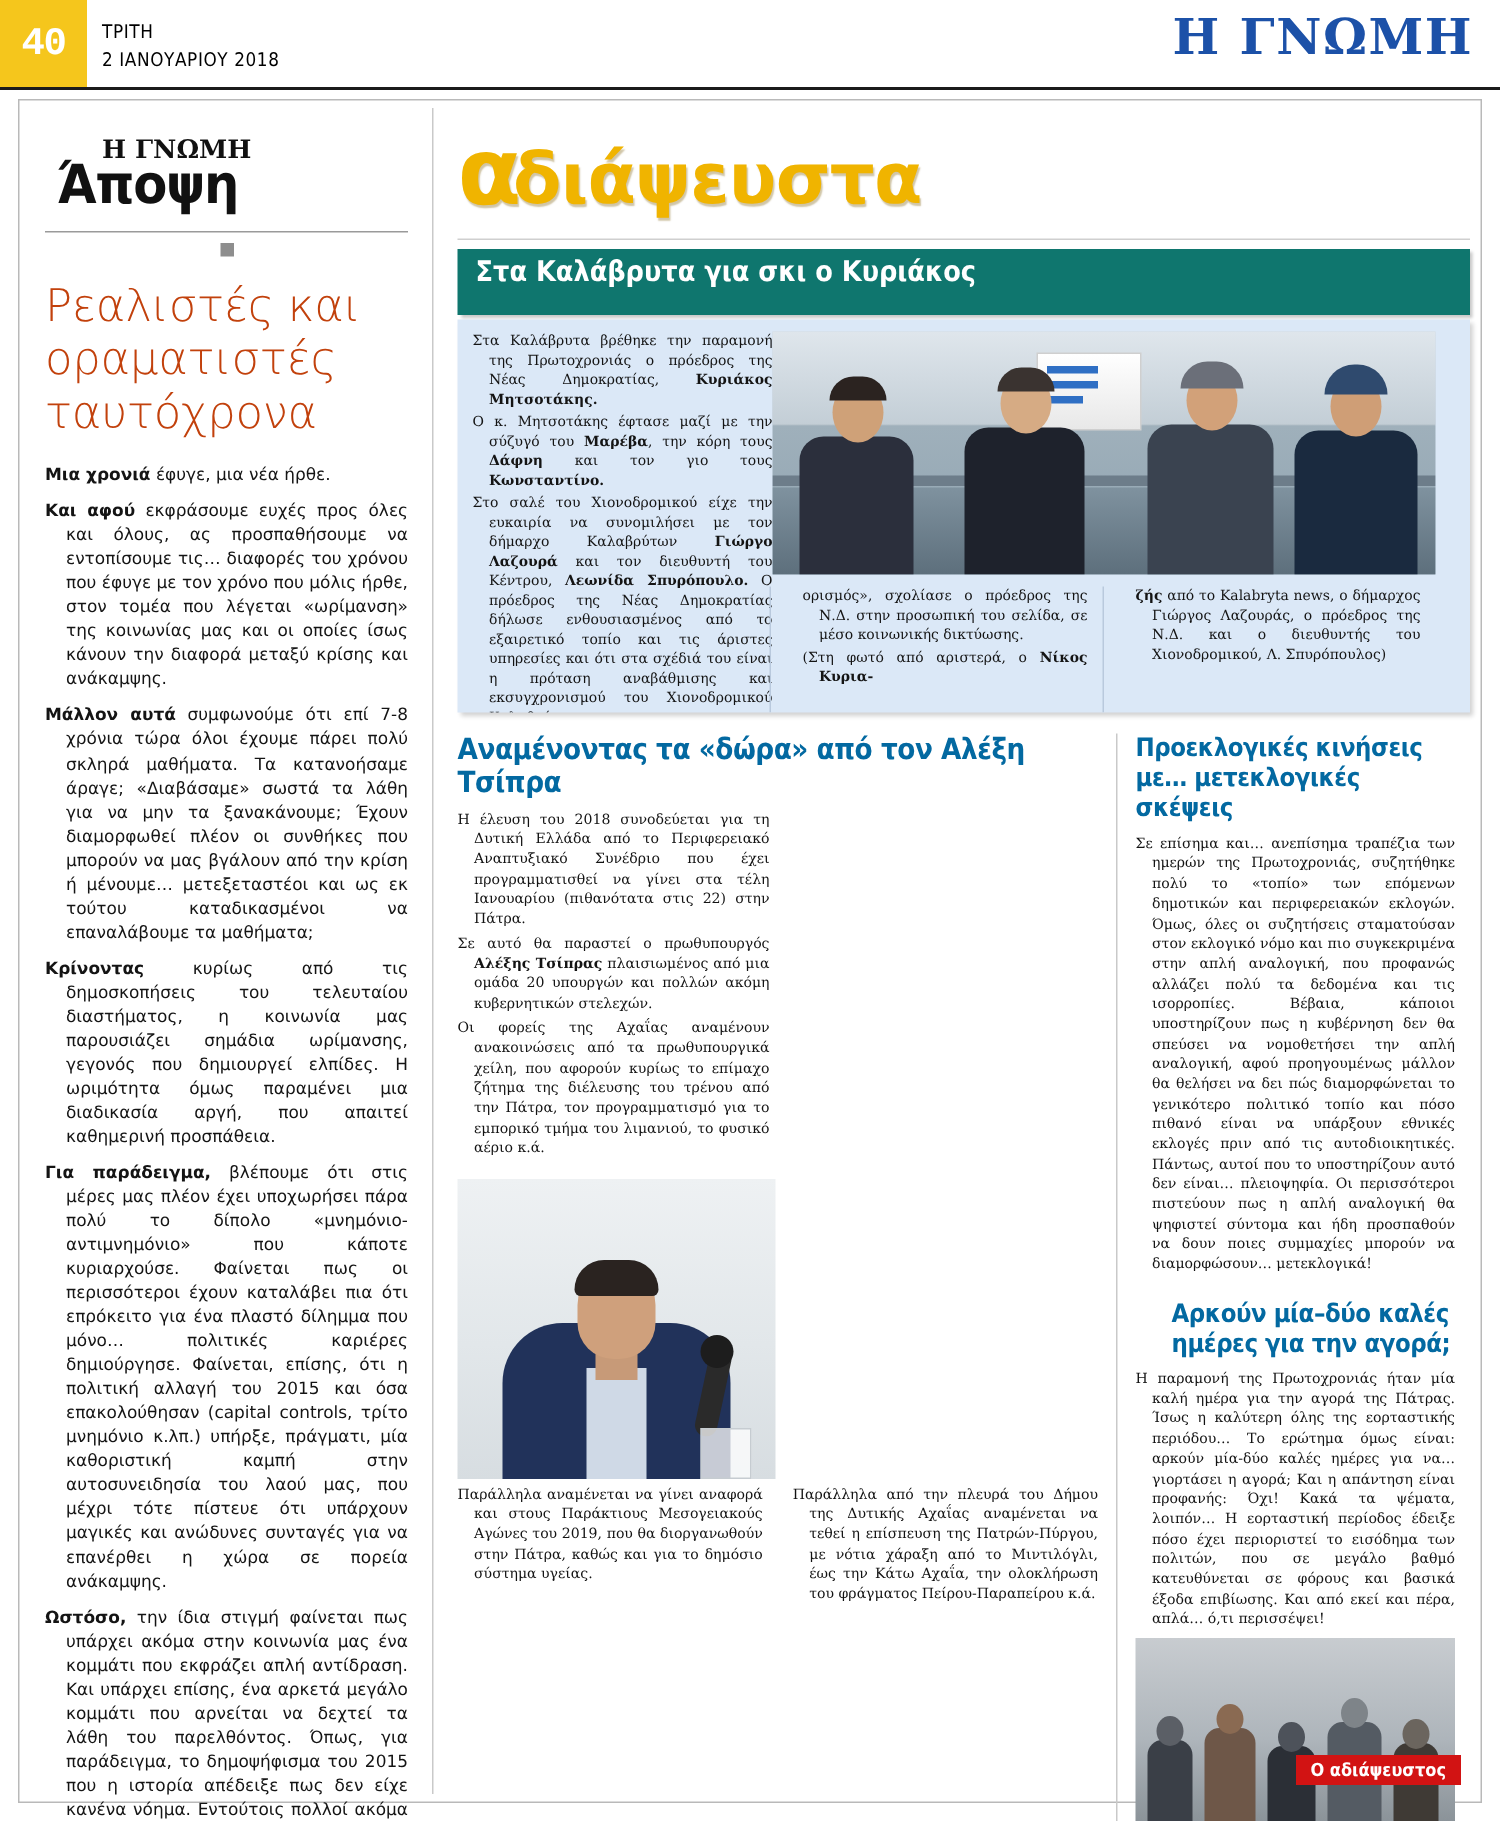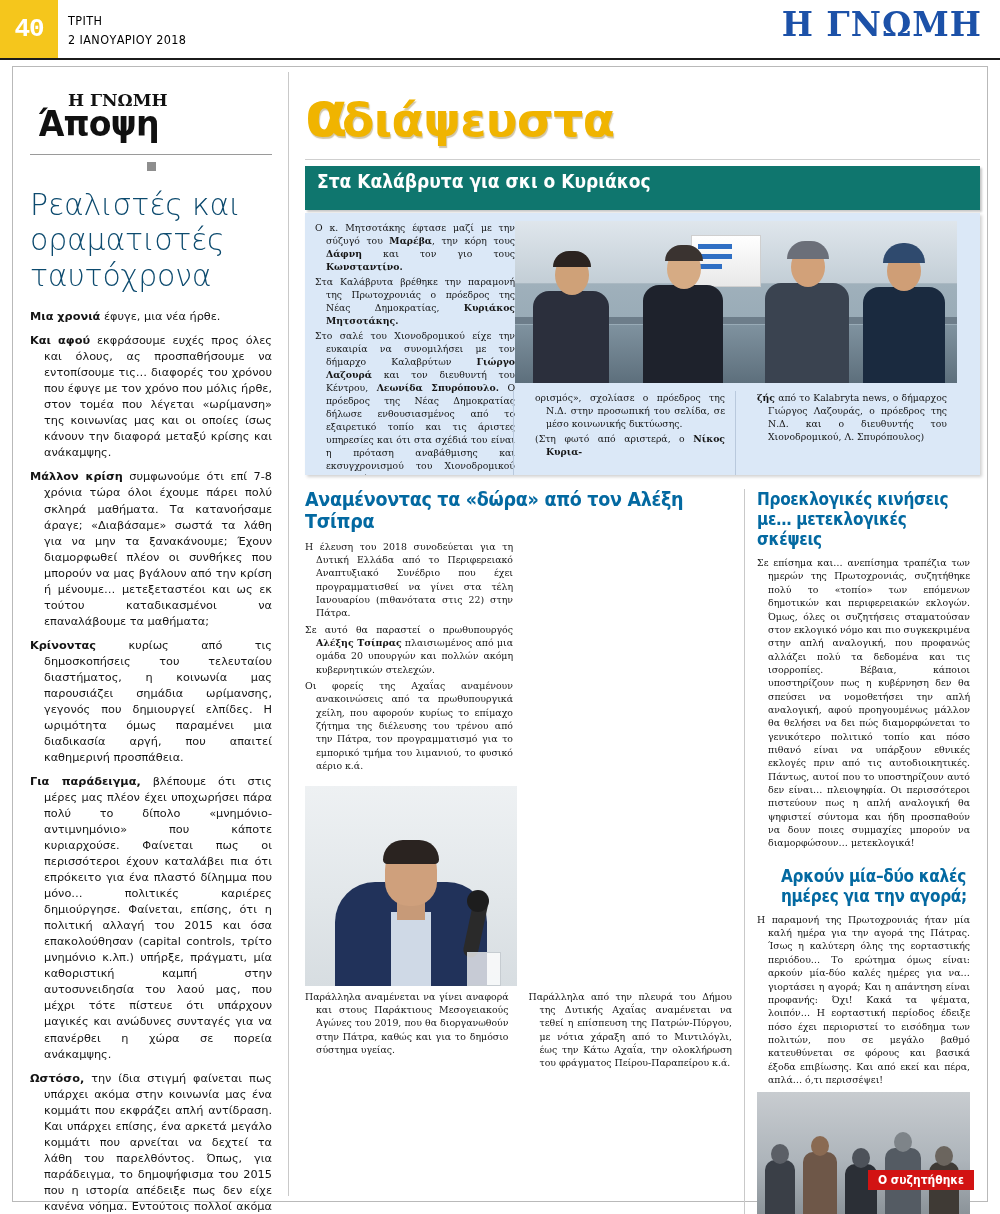--- a/index.html
+++ b/index.html
@@ -64,21 +64,21 @@
     font-family:"DejaVu Sans", sans-serif; font-weight:bold;
     font-size:36px; color:#111; letter-spacing:-1px;
     transform:scaleX(0.92); transform-origin:left top;
   }
   .apopsi-rule { border-top:1px solid #9a9a9a; margin:2px 0 0 0; }
   .apopsi-sq { width:9px; height:9px; background:#8e8e8e; margin:7px auto 10px auto; }
 
   .op-title {
     font-family:"DejaVu Sans", sans-serif;
     font-weight:300; font-size:30px; line-height:1.18;
-    color:#0c4a6e; margin:16px 0 16px 0; letter-spacing:-0.2px;
+    color:#c2410c; margin:16px 0 16px 0; letter-spacing:-0.2px;
   }
   .op-body p {
     font-family:"DejaVu Sans", sans-serif;
     font-size:11.3px; line-height:1.42; color:#141414;
     margin:0 0 8px 0; text-align:justify;
     padding-left:14px; text-indent:-14px;
   }
   .op-body p b { font-weight:bold; }
 
   
@@ -257,42 +257,42 @@
     <div class="big">Άποψη</div>
   </div>
   <div class="apopsi-rule"></div>
   <div class="apopsi-sq"></div>
 
   <h1 class="op-title">Ρεαλιστές και οραματιστές ταυτόχρονα</h1>
 
   <div class="op-body" id="opinion-body">
       <p><b>Μια χρονιά</b> έφυγε, μια νέα ήρθε.</p>
       <p><b>Και αφού</b> εκφράσουμε ευχές προς όλες και όλους, ας προσπαθήσουμε να εντοπίσουμε τις… διαφορές του χρόνου που έφυγε με τον χρόνο που μόλις ήρθε, στον τομέα που λέγεται «ωρίμανση» της κοινωνίας μας και οι οποίες ίσως κάνουν την διαφορά μεταξύ κρίσης και ανάκαμψης.</p>
-      <p><b>Μάλλον κρίση</b> συμφωνούμε ότι επί 7-8 χρόνια τώρα όλοι έχουμε πάρει πολύ σκληρά μαθήματα. Τα κατανοήσαμε άραγε; «Διαβάσαμε» σωστά τα λάθη για να μην τα ξανακάνουμε; Έχουν διαμορφωθεί πλέον οι συνθήκες που μπορούν να μας βγάλουν από την κρίση ή μένουμε… μετεξεταστέοι και ως εκ τούτου καταδικασμένοι να επαναλάβουμε τα μαθήματα;</p>
+      <p><b>Μάλλον αυτά</b> συμφωνούμε ότι επί 7-8 χρόνια τώρα όλοι έχουμε πάρει πολύ σκληρά μαθήματα. Τα κατανοήσαμε άραγε; «Διαβάσαμε» σωστά τα λάθη για να μην τα ξανακάνουμε; Έχουν διαμορφωθεί πλέον οι συνθήκες που μπορούν να μας βγάλουν από την κρίση ή μένουμε… μετεξεταστέοι και ως εκ τούτου καταδικασμένοι να επαναλάβουμε τα μαθήματα;</p>
       <p><b>Κρίνοντας</b> κυρίως από τις δημοσκοπήσεις του τελευταίου διαστήματος, η κοινωνία μας παρουσιάζει σημάδια ωρίμανσης, γεγονός που δημιουργεί ελπίδες. Η ωριμότητα όμως παραμένει μια διαδικασία αργή, που απαιτεί καθημερινή προσπάθεια.</p>
       <p><b>Για παράδειγμα,</b> βλέπουμε ότι στις μέρες μας πλέον έχει υποχωρήσει πάρα πολύ το δίπολο «μνημόνιο-αντιμνημόνιο» που κάποτε κυριαρχούσε. Φαίνεται πως οι περισσότεροι έχουν καταλάβει πια ότι επρόκειτο για ένα πλαστό δίλημμα που μόνο… πολιτικές καριέρες δημιούργησε. Φαίνεται, επίσης, ότι η πολιτική αλλαγή του 2015 και όσα επακολούθησαν (capital controls, τρίτο μνημόνιο κ.λπ.) υπήρξε, πράγματι, μία καθοριστική καμπή στην αυτοσυνειδησία του λαού μας, που μέχρι τότε πίστευε ότι υπάρχουν μαγικές και ανώδυνες συνταγές για να επανέρθει η χώρα σε πορεία ανάκαμψης.</p>
       <p><b>Ωστόσο,</b> την ίδια στιγμή φαίνεται πως υπάρχει ακόμα στην κοινωνία μας ένα κομμάτι που εκφράζει απλή αντίδραση. Και υπάρχει επίσης, ένα αρκετά μεγάλο κομμάτι που αρνείται να δεχτεί τα λάθη του παρελθόντος. Όπως, για παράδειγμα, το δημοψήφισμα του 2015 που η ιστορία απέδειξε πως δεν είχε κανένα νόημα. Εντούτοις πολλοί ακόμα εξακολουθούν να πιστεύουν στο «ναι» ή το «όχι» που ψήφισαν τότε. Τέλος, κυρίαρχο της ελληνικής ιδιοσυγκρασίας παραμένει το «μακριά από μένα και όπου θέλει να πάει» σε ό,τι αφορά τις θυσίες ή τις αλλαγές που έγιναν ή πρέπει να γίνουν. Είναι προφανές ότι αυτά είναι κάποια στοιχεία που λειτουργούν ανασταλτικά ως προς την επιτάχυνση της κοινωνικής ωρίμανσης.</p>
     </div>
 </div>
 
 <div id="rightarea">
 
   <div class="adia">
     <span class="alpha">α</span>
     <span class="rest">διάψευστα</span>
     <div class="adia-rule"></div>
   </div>
 
   <div class="bluebar">Στα Καλάβρυτα για σκι ο Κυριάκος</div>
 
   <div class="featurebox">
     <div class="fb-cols">
       <div class="fb-col fb-text" id="fb-col1">
+          <p class="fb-p fb-text">Στα Καλάβρυτα βρέθηκε την παραμονή της Πρωτοχρονιάς ο πρόεδρος της Νέας Δημοκρατίας, <b>Κυριάκος Μητσοτάκης.</b></p>
           <p class="fb-p fb-text">Ο κ. Μητσοτάκης έφτασε μαζί με την σύζυγό του <b>Μαρέβα</b>, την κόρη τους <b>Δάφνη</b> και τον γιο τους <b>Κωνσταντίνο.</b></p>
-          <p class="fb-p fb-text">Στα Καλάβρυτα βρέθηκε την παραμονή της Πρωτοχρονιάς ο πρόεδρος της Νέας Δημοκρατίας, <b>Κυριάκος Μητσοτάκης.</b></p>
           <p class="fb-p fb-text">Στο σαλέ του Χιονοδρομικού είχε την ευκαιρία να συνομιλήσει με τον δήμαρχο Καλαβρύτων <b>Γιώργο Λαζουρά</b> και τον διευθυντή του Κέντρου, <b>Λεωνίδα Σπυρόπουλο.</b> Ο πρόεδρος της Νέας Δημοκρατίας δήλωσε ενθουσιασμένος από το εξαιρετικό τοπίο και τις άριστες υπηρεσίες και ότι στα σχέδιά του είναι η πρόταση αναβάθμισης και εκσυγχρονισμού του Χιονοδρομικού Καλαβρύτων.</p>
         </div>
     </div>
 
     <div class="photo-ski">
       <div class="ph-sky"></div>
       <div class="ph-rail"></div>
       <div class="ph-ground"></div>
       <div class="ph-flag">
           <i></i>
@@ -383,14 +383,14 @@
         <div class="pm-p" style="left:128px; width:36px; height:66px; background:#545b63;"></div>
         <div class="pm-h" style="left:137px; bottom:62px; width:18px; height:20px; background:#7e8489;"></div>
         <div class="pm-p" style="left:172px; width:30px; height:52px; background:#3f3a35;"></div>
         <div class="pm-h" style="left:178px; bottom:48px; width:18px; height:20px; background:#6b655e;"></div>
       </div>
     </div>
   </div>
 
   <div class="hr-thin" style="margin:12px 8px 10px 0;"></div>
 
-  <div class="footer-badge">Ο συζητήθηκε</div>
+  <div class="footer-badge">Ο αδιάψευστος</div>
 </div>
 
 </body></html>

